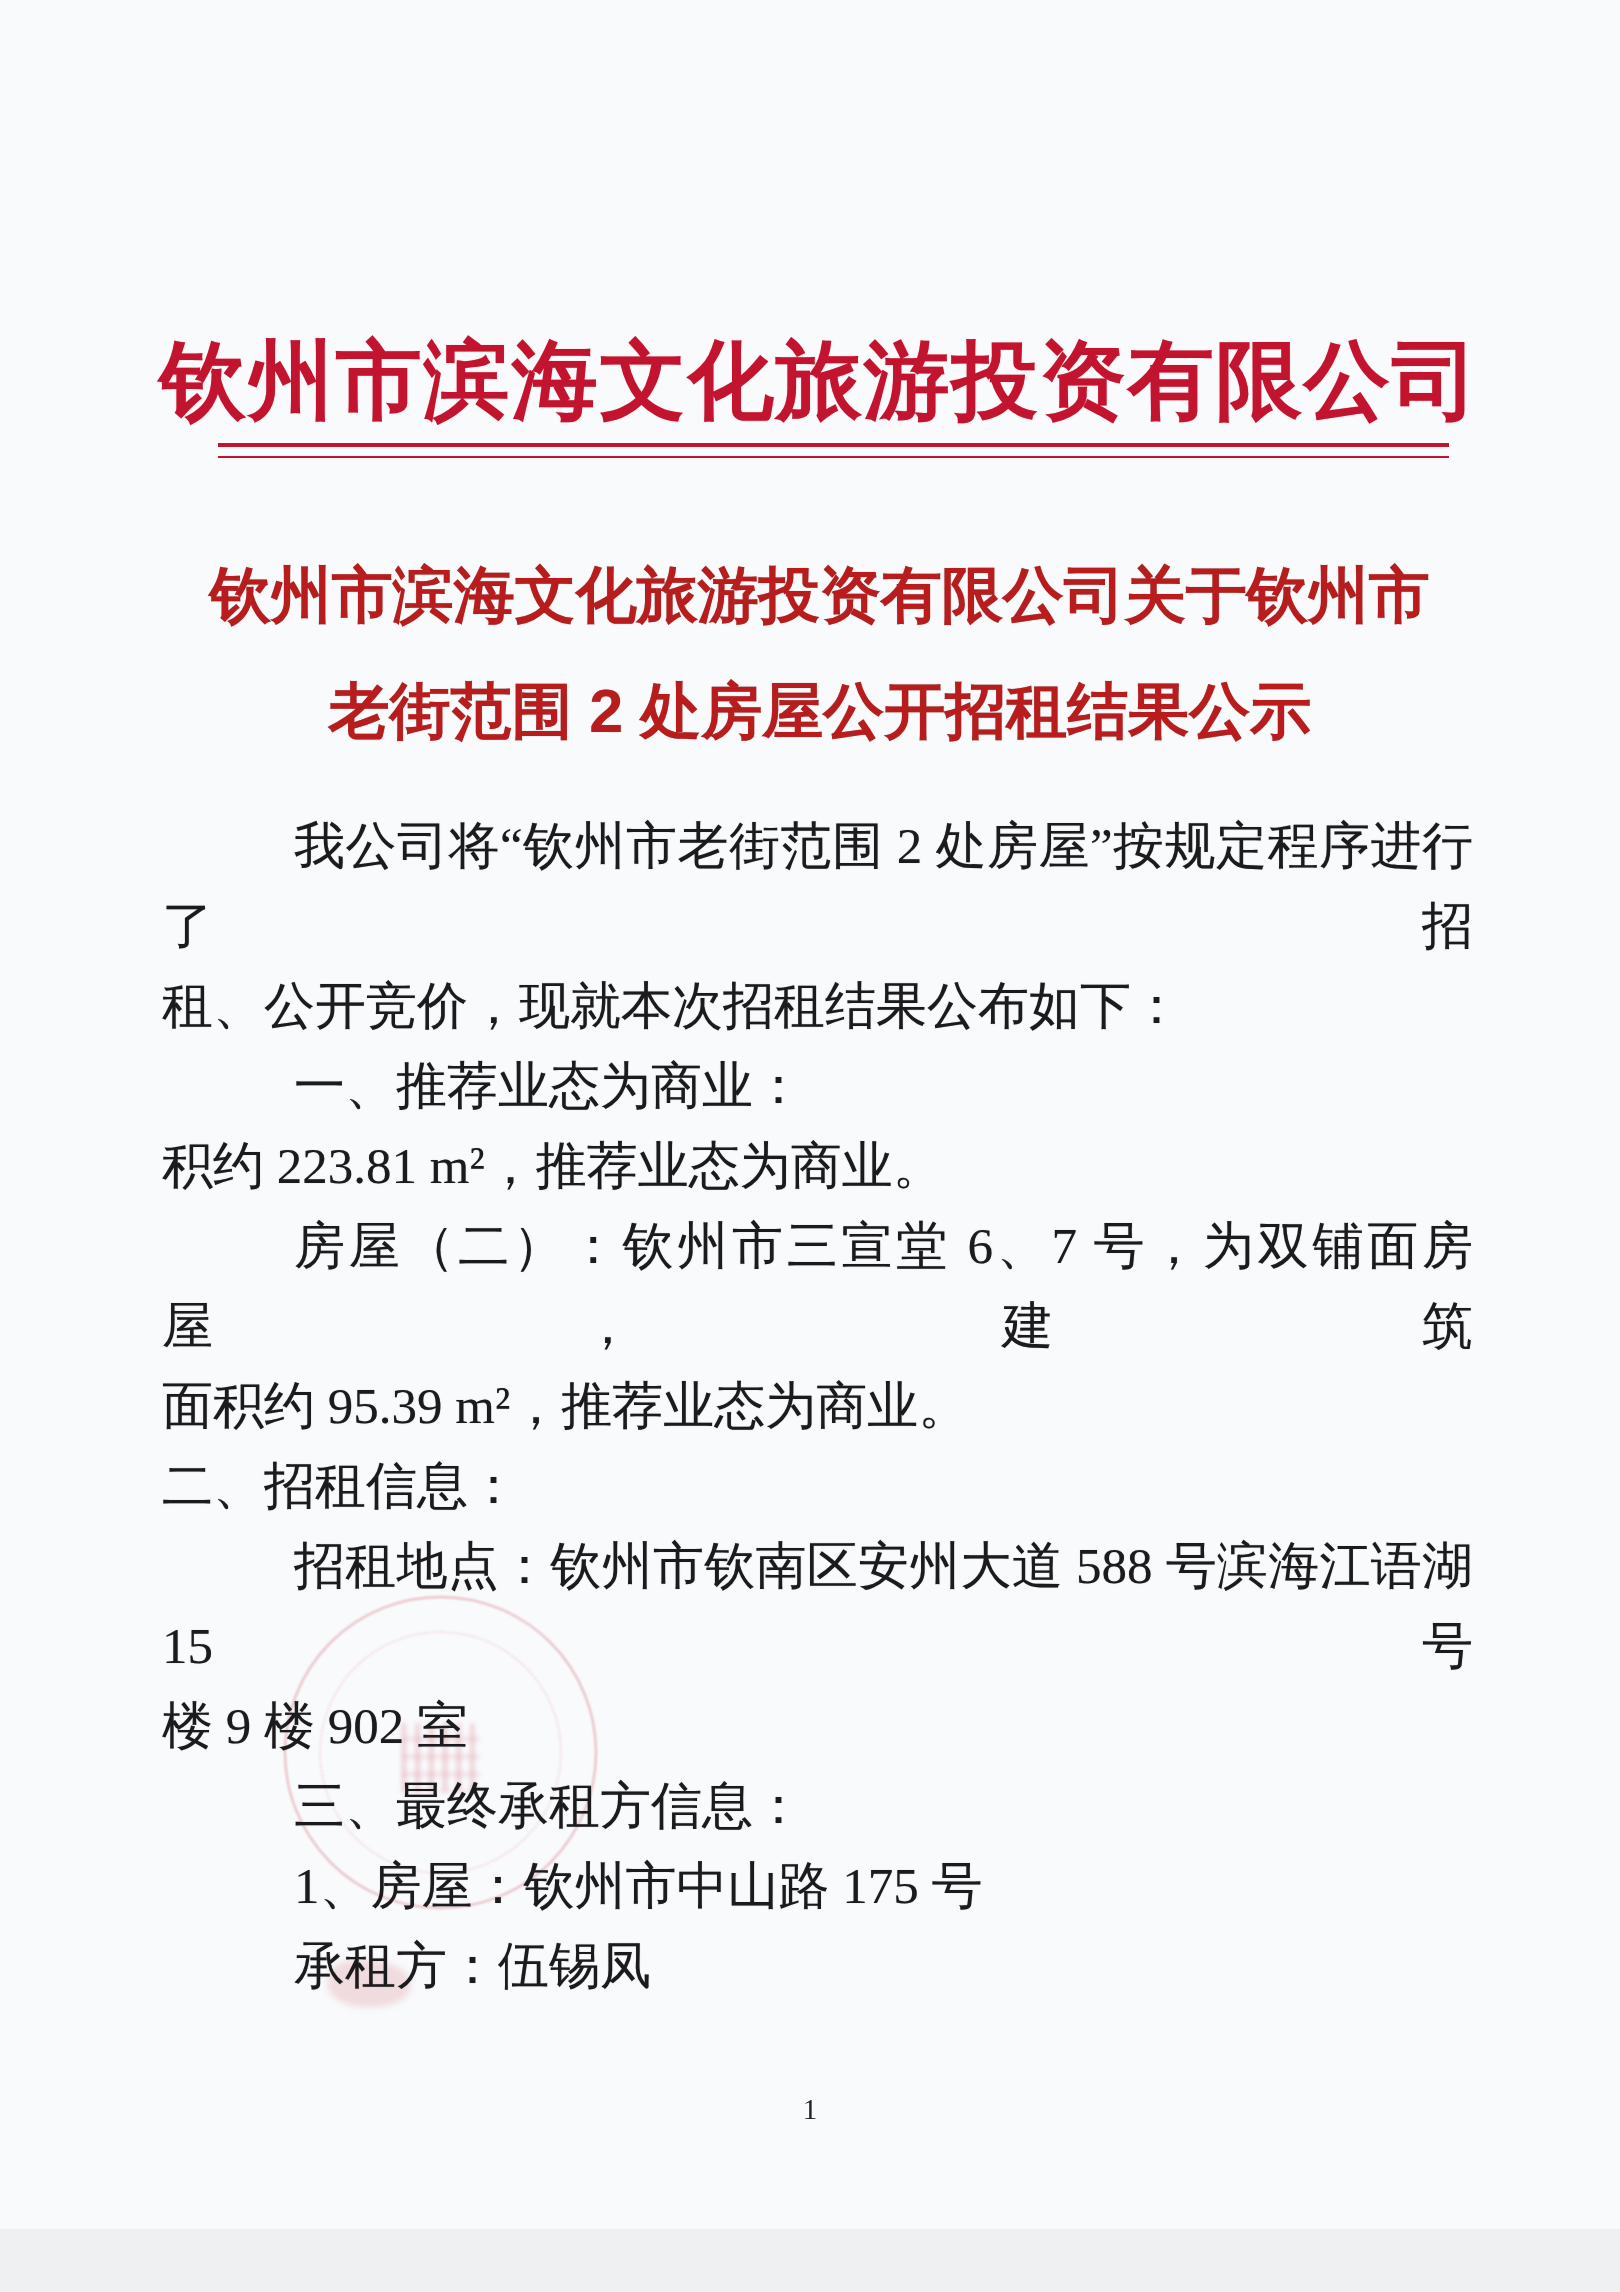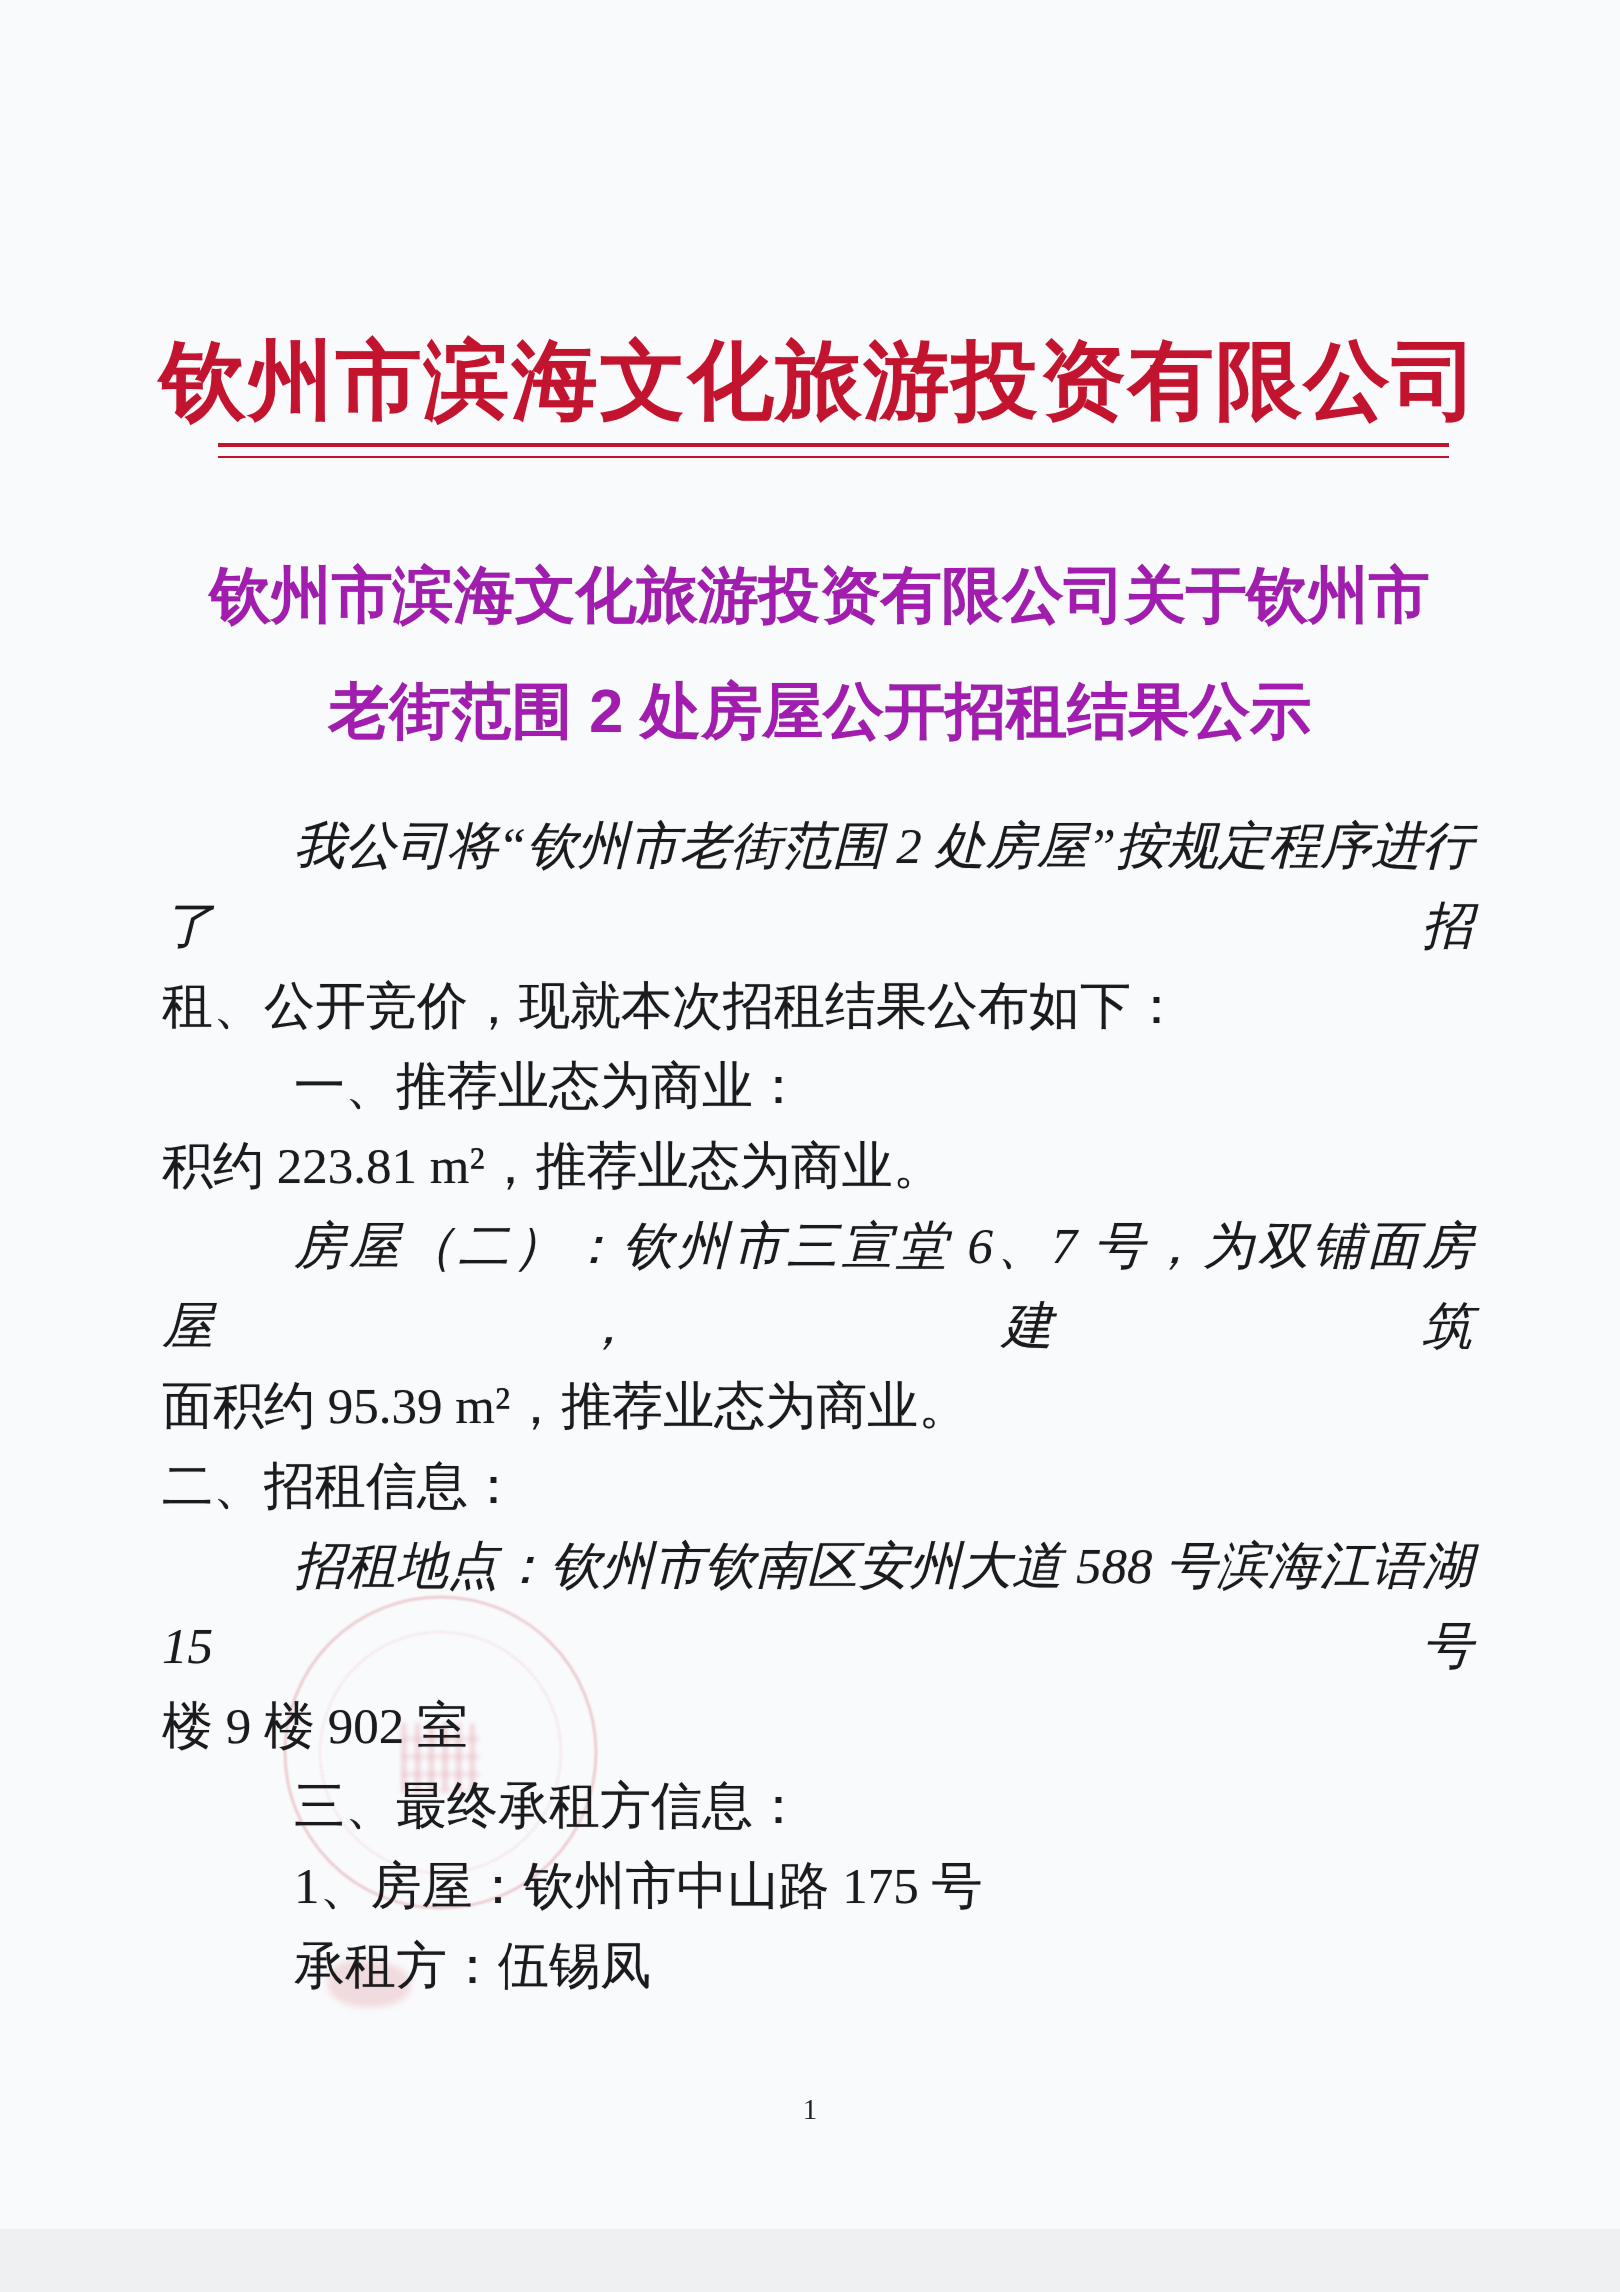--- a/index.html
+++ b/index.html
@@ -26,38 +26,37 @@
     position:absolute;top:443px;left:218px;width:1231px;height:8.8px;
     border-top:4.9px solid #c3142f;
     border-bottom:2.9px solid #c3142f;
   }
   
   .doc-title{
     position:absolute;top:537px;left:19.6px;right:0;margin:0;
     text-align:center;
     font-family:"Liberation Sans","DejaVu Sans",sans-serif;
     font-size:61px;font-weight:700;line-height:116px;
-    color:#a21caf;
+    color:#b91c1c;
     text-shadow:0 0 1px rgba(0,0,0,.4);
   }
   .doc-title span{display:block;white-space:nowrap;}
   
   .body{
     position:absolute;top:806px;left:162px;width:1311px;
     font-size:51px;line-height:80px;
     color:#1b1b1d;
     text-shadow:0 0 1px rgba(0,0,0,.38);
   }
   .ln{white-space:nowrap;}
   .ln.indent{text-indent:132px;}
   .ln.fill{
     white-space:normal;
     text-align:justify;
     text-align-last:justify;
-    font-style:italic;
   }
   
   .seal{
     position:absolute;left:284px;top:1596px;width:309px;height:309px;
     border:2.9px solid rgba(201,78,91,.38);
     border-radius:50%;
     filter:blur(1px);
     z-index:0;
   }
   .seal::before{

